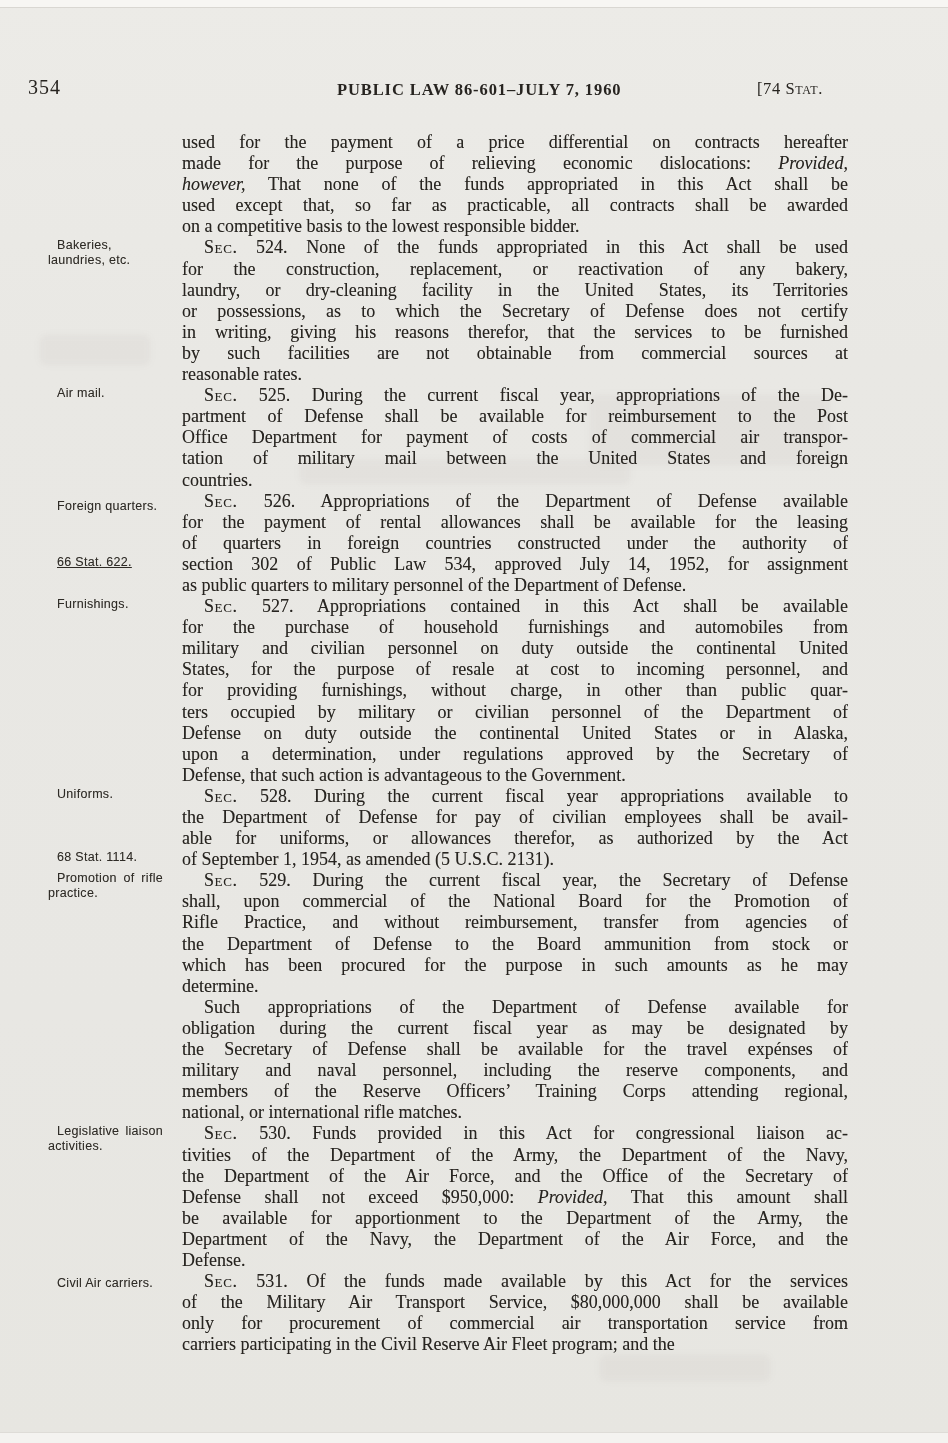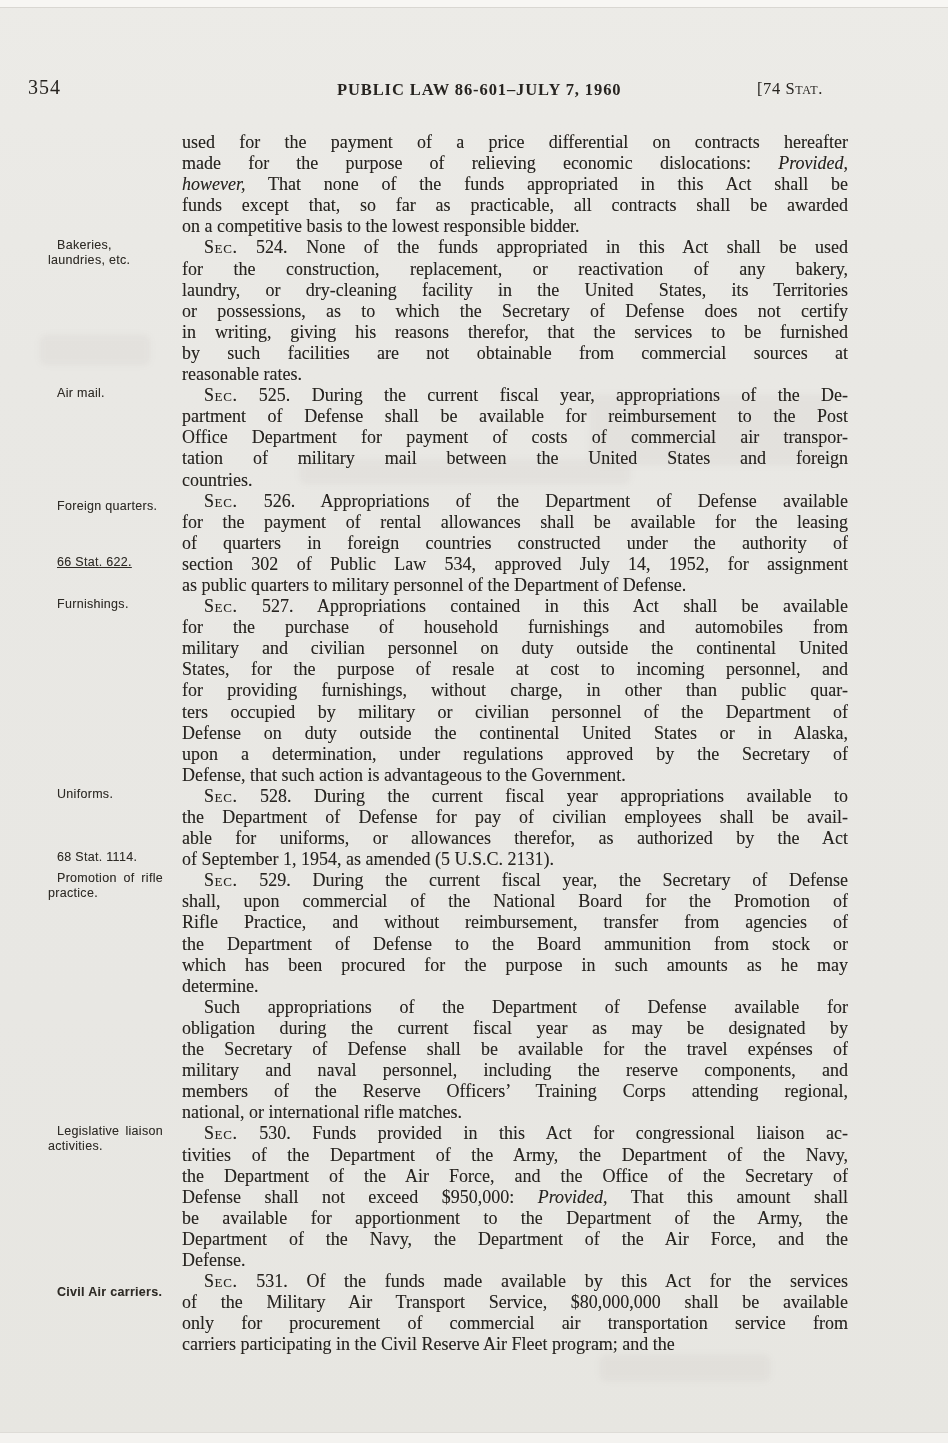--- a/index.html
+++ b/index.html
@@ -82,21 +82,21 @@
     <span class="pgnum">354</span>
     <span class="title">PUBLIC LAW 86-601–JULY 7, 1960</span>
     <span class="statref"><span>[74 </span><span class="sc">Stat.</span></span>
   </header>
 
   <main class="content">
       <div class="para">
         <div class="line"><span>used for the payment of a price differential on contracts hereafter</span></div>
         <div class="line"><span>made for the purpose of relieving economic dislocations: </span><span class="it ">Provided,</span></div>
         <div class="line"><span class="it ">however,</span><span> That none of the funds appropriated in this Act shall be</span></div>
-        <div class="line"><span>funds except that, so far as practicable, all contracts shall be awarded</span></div>
+        <div class="line"><span>used except that, so far as practicable, all contracts shall be awarded</span></div>
         <div class="line last"><span>on a competitive basis to the lowest responsible bidder.</span></div>
       </div>
       <div class="para">
         <div class="note" style="top: 1px;">Bakeries, laundries, etc.</div>
         <div class="line indent"><span class="sc">Sec.</span><span> 524. None of the funds appropriated in this Act shall be used</span></div>
         <div class="line"><span>for the construction, replacement, or reactivation of any bakery,</span></div>
         <div class="line"><span>laundry, or dry-cleaning facility in the United States, its Territories</span></div>
         <div class="line"><span>or possessions, as to which the Secretary of Defense does not certify</span></div>
         <div class="line"><span>in writing, giving his reasons therefor, that the services to be furnished</span></div>
         <div class="line"><span>by such facilities are not obtainable from commercial sources at</span></div>
@@ -160,21 +160,21 @@
         <div class="note" style="top: 1px;">Legislative liaison activities.</div>
         <div class="line indent"><span class="sc">Sec.</span><span> 530. Funds provided in this Act for congressional liaison ac-</span></div>
         <div class="line"><span>tivities of the Department of the Army, the Department of the Navy,</span></div>
         <div class="line"><span>the Department of the Air Force, and the Office of the Secretary of</span></div>
         <div class="line"><span>Defense shall not exceed $950,000: </span><span class="it ">Provided,</span><span> That this amount shall</span></div>
         <div class="line"><span>be available for apportionment to the Department of the Army, the</span></div>
         <div class="line"><span>Department of the Navy, the Department of the Air Force, and the</span></div>
         <div class="line last"><span>Defense.</span></div>
       </div>
       <div class="para">
-        <div class="note" style="top: 14px; font-weight: bold;">Civil Air carriers.</div>
+        <div class="note" style="top: 5px;">Civil Air carriers.</div>
         <div class="line indent"><span class="sc">Sec.</span><span> 531. Of the funds made available by this Act for the services</span></div>
         <div class="line"><span>of the Military Air Transport Service, $80,000,000 shall be available</span></div>
         <div class="line"><span>only for procurement of commercial air transportation service from</span></div>
         <div class="line last"><span>carriers participating in the Civil Reserve Air Fleet program; and the</span></div>
       </div>
     </main>
 
   <div class="edge bottom"></div>
 </div>
 

